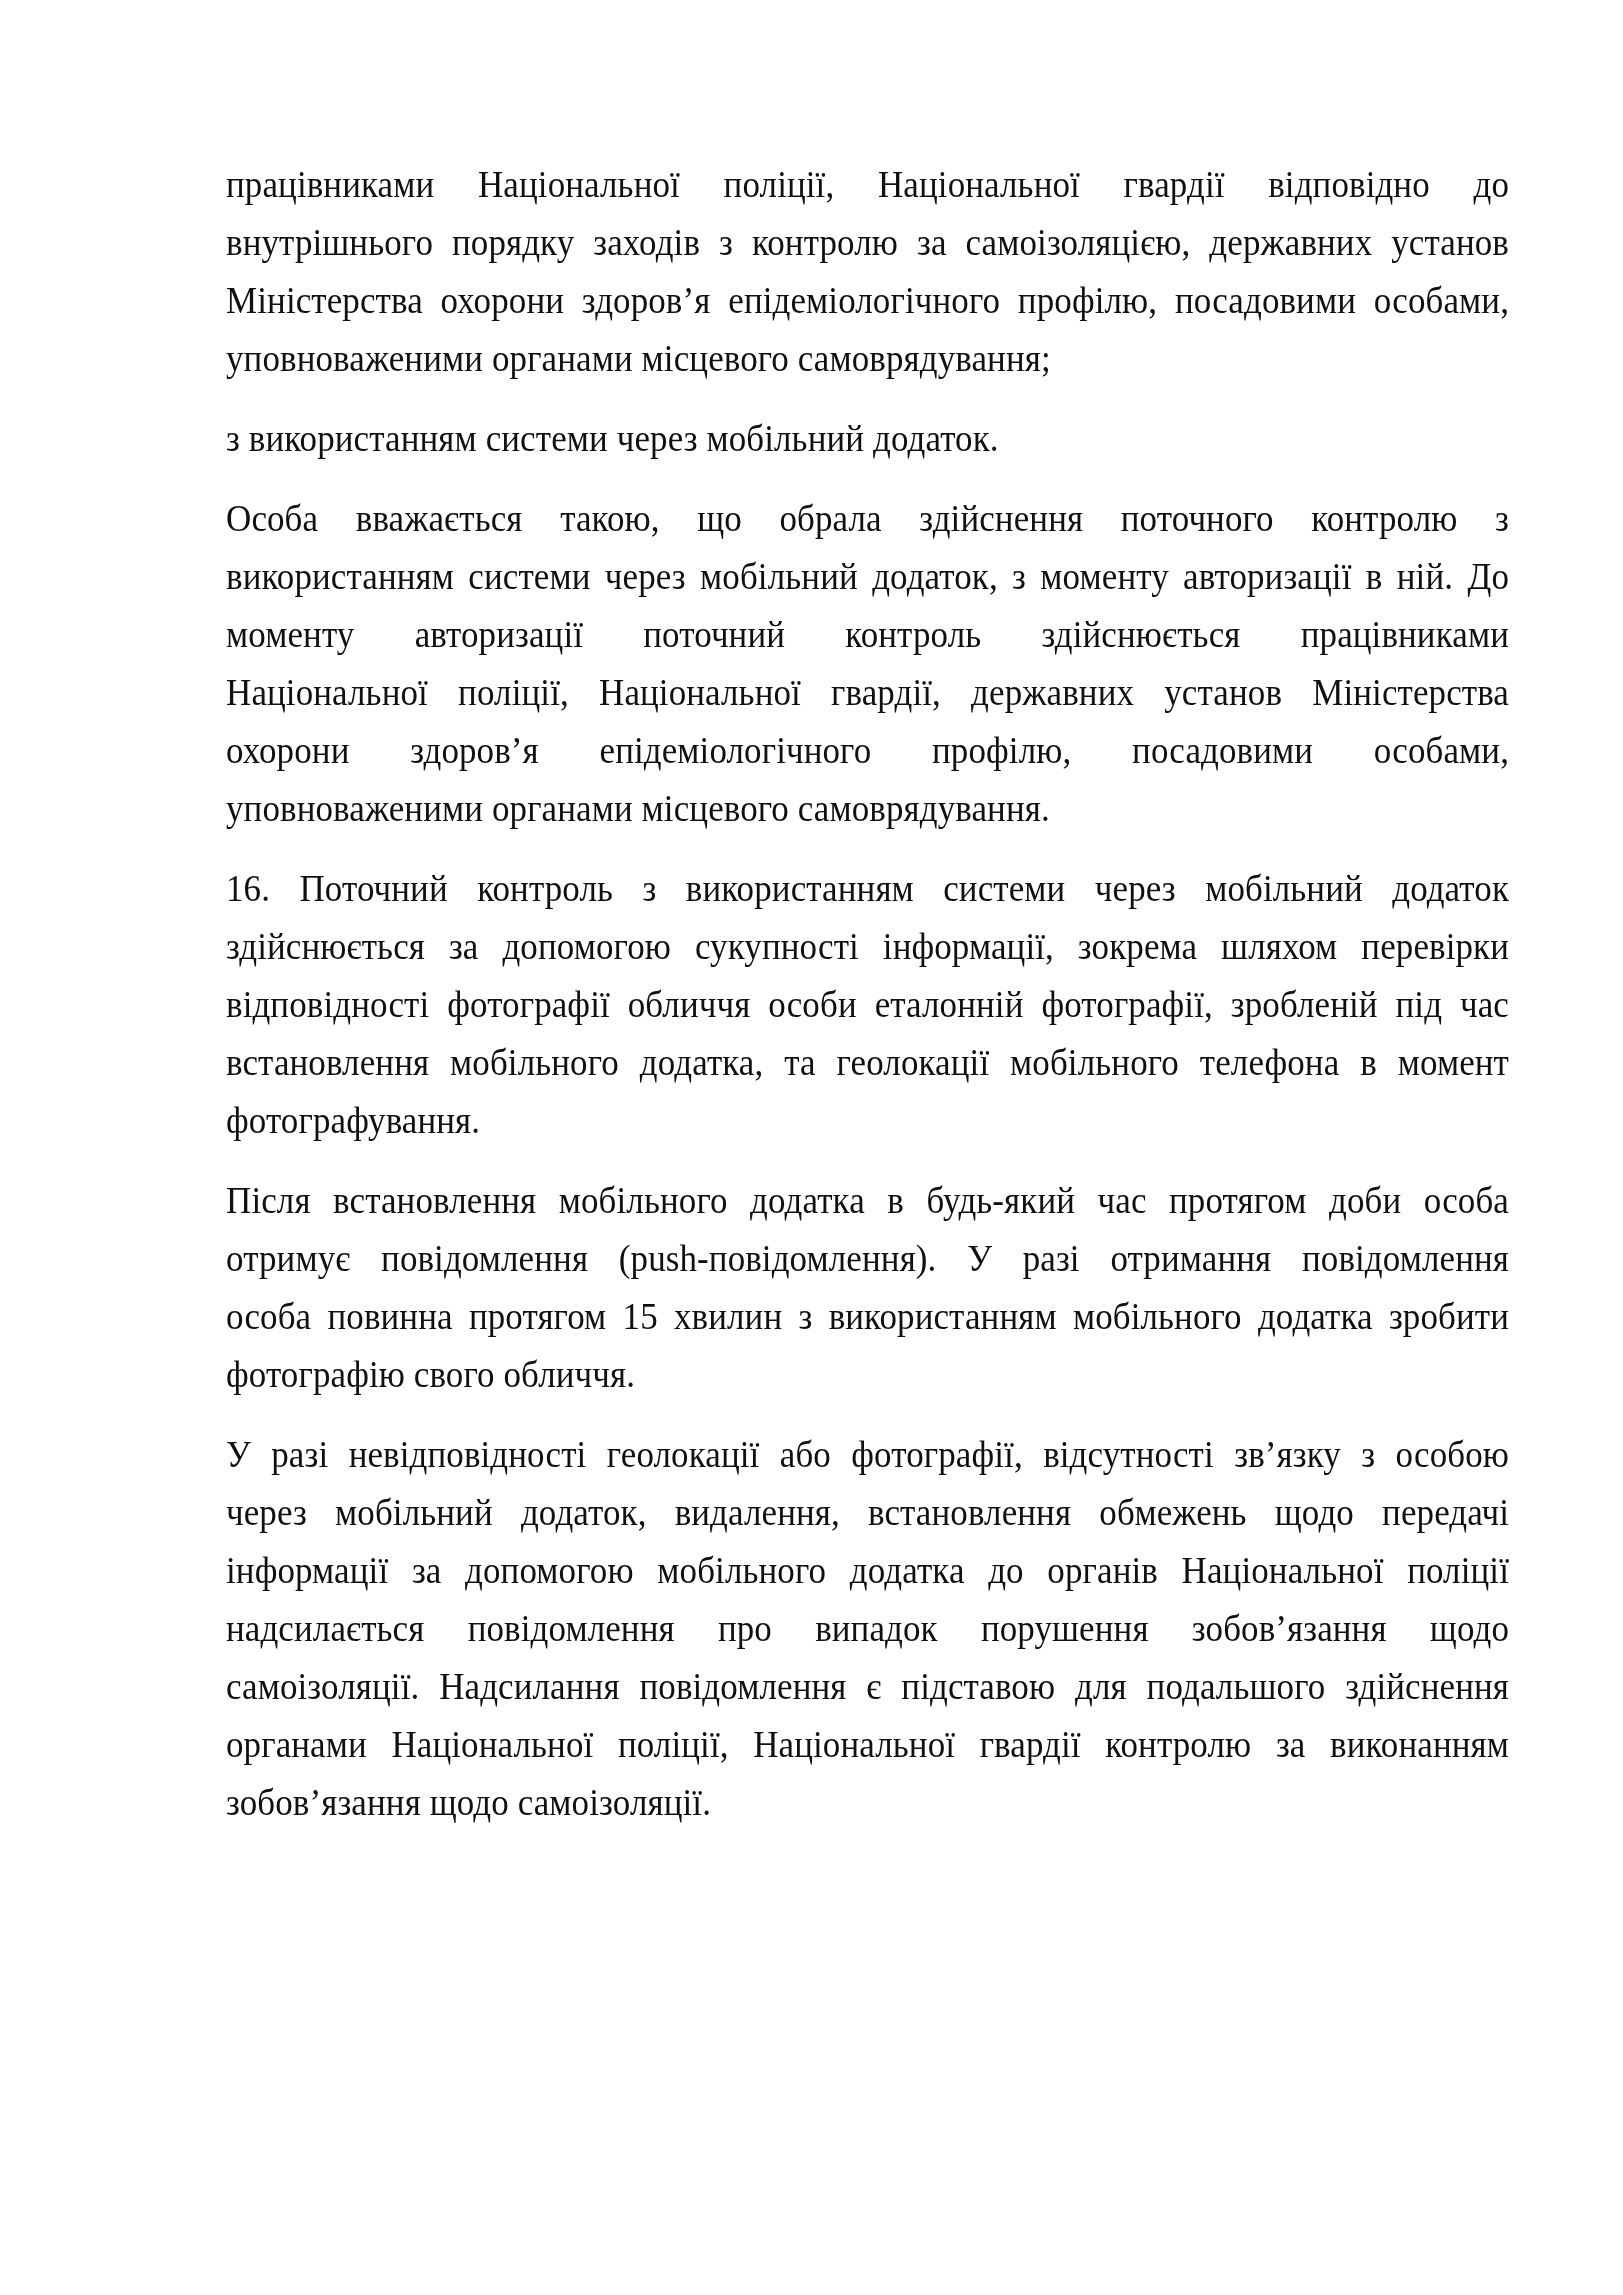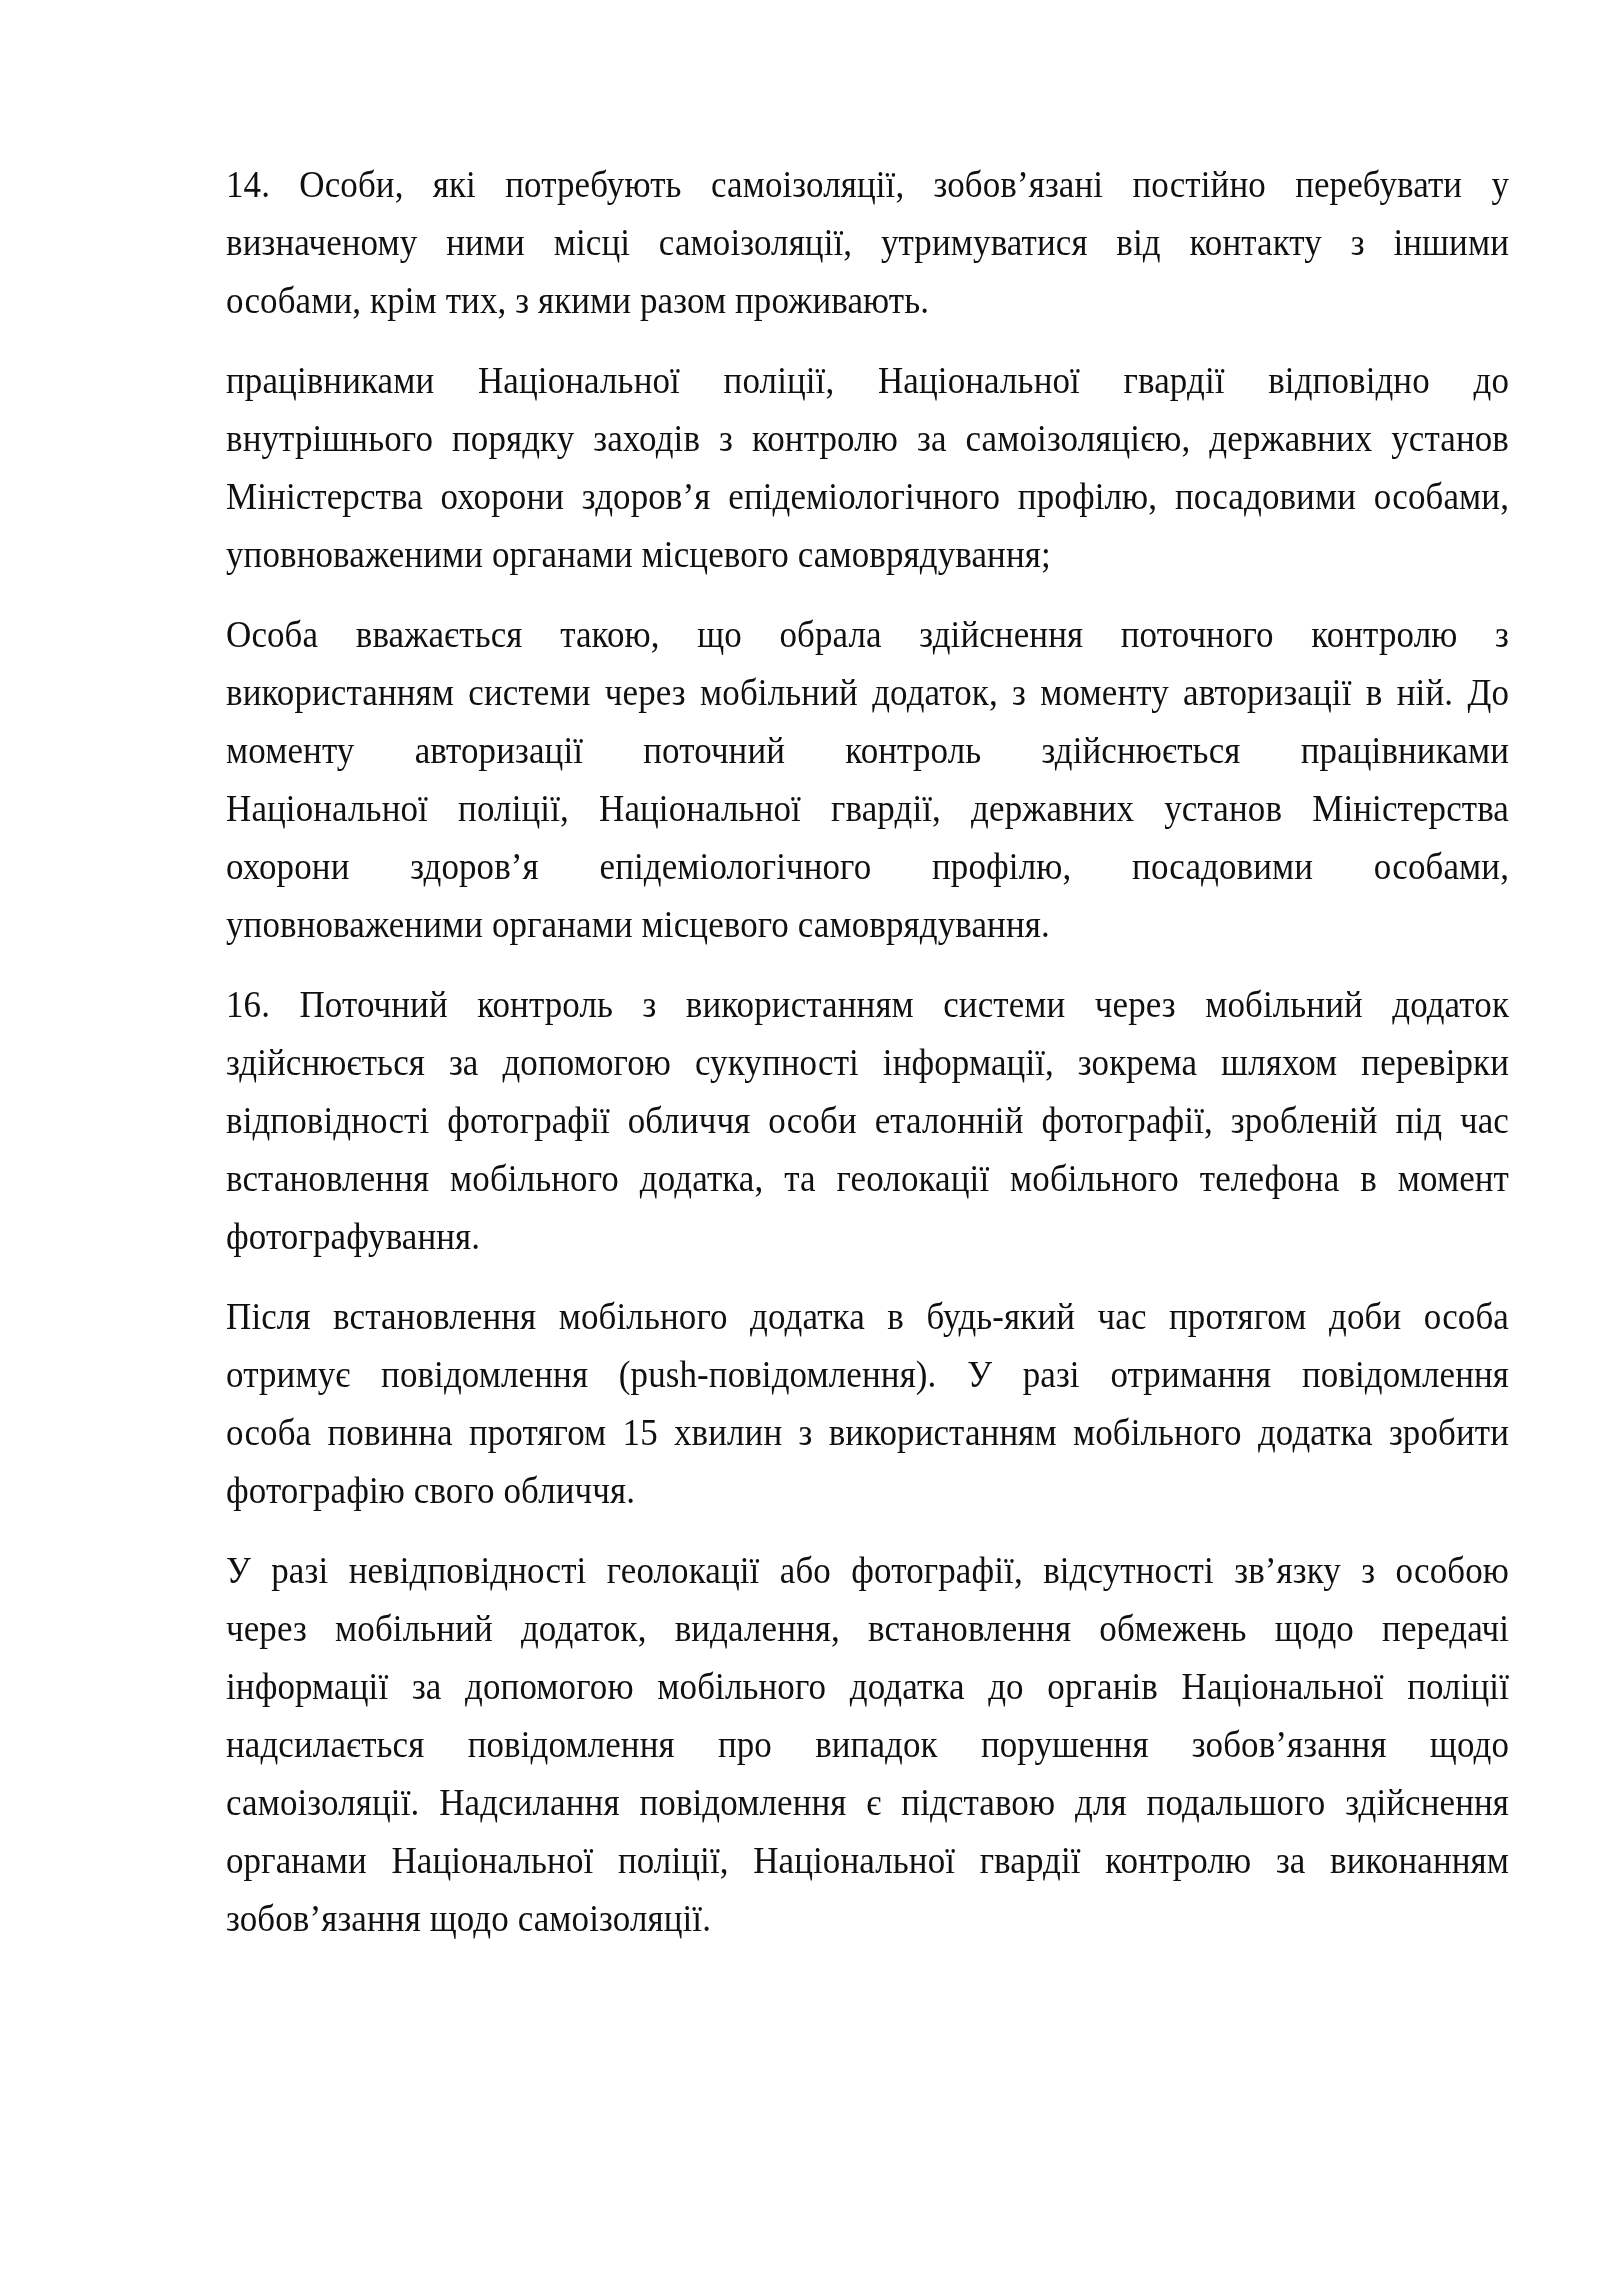--- a/index.html
+++ b/index.html
@@ -50,29 +50,27 @@
   .line.last {
     text-align-last: left;
   }
 </style>
 </head>
 <body>
 
 <div class="page">
   <div class="doc">
       <div class="paragraph">
-        <div class="line">14. Особи, які потребують самоізоляції, зобов’язані постійно перебувати у</div>
-        <div class="line">визначеному ними місці самоізоляції, утримуватися від контакту з іншими</div>
-        <div class="line last">особами, крім тих, з якими разом проживають.</div>
-      </div>
-      <div class="paragraph">
         <div class="line">працівниками Національної поліції, Національної гвардії відповідно до</div>
         <div class="line">внутрішнього порядку заходів з контролю за самоізоляцією, державних установ</div>
         <div class="line">Міністерства охорони здоров’я епідеміологічного профілю, посадовими особами,</div>
         <div class="line last">уповноваженими органами місцевого самоврядування;</div>
+      </div>
+      <div class="paragraph">
+        <div class="line last">з використанням системи через мобільний додаток.</div>
       </div>
       <div class="paragraph">
         <div class="line">Особа вважається такою, що обрала здійснення поточного контролю з</div>
         <div class="line">використанням системи через мобільний додаток, з моменту авторизації в ній. До</div>
         <div class="line">моменту авторизації поточний контроль здійснюється працівниками</div>
         <div class="line">Національної поліції, Національної гвардії, державних установ Міністерства</div>
         <div class="line">охорони здоров’я епідеміологічного профілю, посадовими особами,</div>
         <div class="line last">уповноваженими органами місцевого самоврядування.</div>
       </div>
       <div class="paragraph">

